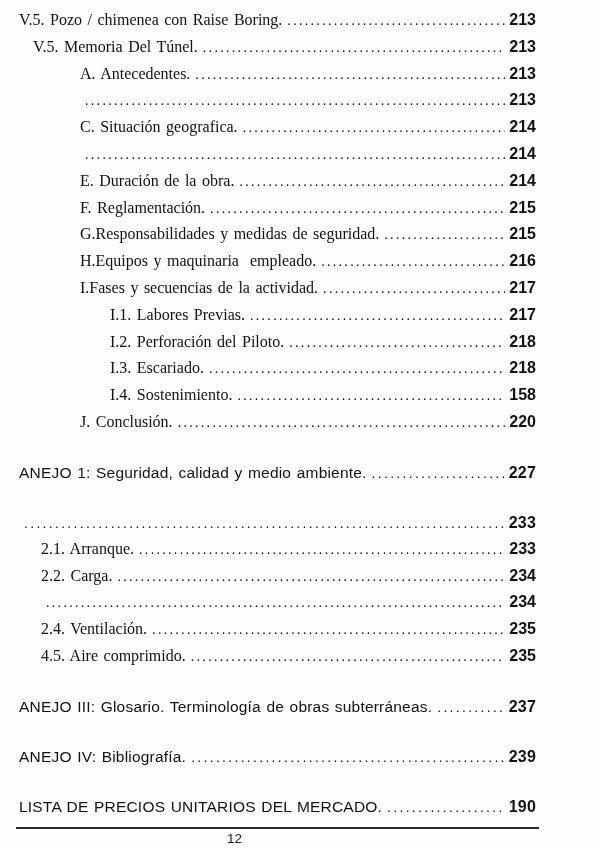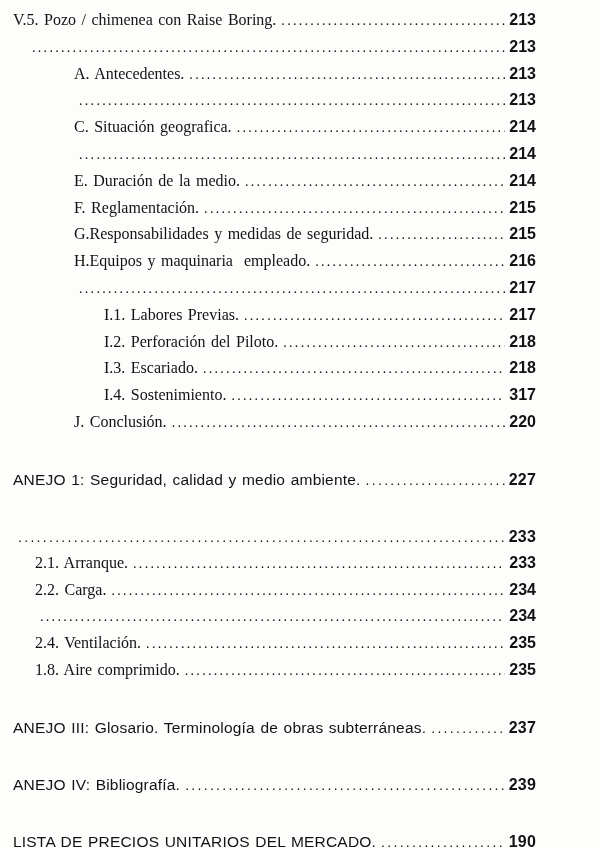--- a/index.html
+++ b/index.html
@@ -6,37 +6,37 @@
   body {
     width: 600px; height: 849px;
     background: #fdfdfc;
     color: #121212;
     overflow: hidden;
     font-family: "Liberation Serif", serif;
   }
   .page {
     box-sizing: border-box;
     width: 544px; height: 849px;
-    padding: 7px 8px 0 13px;
+    padding: 7px 8px 0 19px;
   }
   .toc-row {
     display: flex;
     align-items: baseline;
   }
   .toc-row.serif {
     font-family: "Liberation Serif", serif;
     font-size: 16px;
     line-height: 25.8px;
     word-spacing: 1.5px;
   }
   .toc-row.sans {
     font-family: "Liberation Sans", sans-serif;
     font-size: 15.5px;
     line-height: 26px;
-    margin-top: 31px;
+    margin-top: 24px;
     word-spacing: 1px;
     letter-spacing: 0.2px;
   }
   .ind0 { padding-left: 0; }
   .ind1 { padding-left: 14px; }
   .ind2 { padding-left: 22px; justify-content: flex-end; }
   .ind3 { padding-left: 61px; }
   .ind4 { padding-left: 91px; }
   .toc-title { white-space: pre; }
   .toc-dots {
@@ -73,20 +73,21 @@
 <body>
 
 <div class="page">
   <div>
       <div class="toc-row serif ind0">
         <span class="toc-title">V.5. Pozo / chimenea con Raise Boring.</span>
         <span class="toc-dots"></span>
         <span class="toc-page">213</span>
       </div>
       <div class="toc-row serif ind1">
+        <span class="toc-title">V.5. Memoria Del Túnel.</span>
         <span class="toc-dots"></span>
         <span class="toc-page">213</span>
       </div>
       <div class="toc-row serif ind3">
         <span class="toc-title">A. Antecedentes.</span>
         <span class="toc-dots"></span>
         <span class="toc-page">213</span>
       </div>
       <div class="toc-row serif ind3">
         <span class="toc-dots"></span>
@@ -95,40 +96,41 @@
       <div class="toc-row serif ind3">
         <span class="toc-title">C. Situación geografica.</span>
         <span class="toc-dots"></span>
         <span class="toc-page">214</span>
       </div>
       <div class="toc-row serif ind3">
         <span class="toc-dots"></span>
         <span class="toc-page">214</span>
       </div>
       <div class="toc-row serif ind3">
-        <span class="toc-title">E. Duración de la medio.</span>
+        <span class="toc-title">E. Duración de la obra.</span>
         <span class="toc-dots"></span>
         <span class="toc-page">214</span>
       </div>
       <div class="toc-row serif ind3">
         <span class="toc-title">F. Reglamentación.</span>
         <span class="toc-dots"></span>
         <span class="toc-page">215</span>
       </div>
       <div class="toc-row serif ind3">
         <span class="toc-title">G.Responsabilidades y medidas de seguridad.</span>
         <span class="toc-dots"></span>
         <span class="toc-page">215</span>
       </div>
       <div class="toc-row serif ind3">
         <span class="toc-title">H.Equipos y maquinaria  empleado.</span>
         <span class="toc-dots"></span>
         <span class="toc-page">216</span>
       </div>
       <div class="toc-row serif ind3">
+        <span class="toc-title">I.Fases y secuencias de la actividad.</span>
         <span class="toc-dots"></span>
         <span class="toc-page">217</span>
       </div>
       <div class="toc-row serif ind4">
         <span class="toc-title">I.1. Labores Previas.</span>
         <span class="toc-dots"></span>
         <span class="toc-page">217</span>
       </div>
       <div class="toc-row serif ind4">
         <span class="toc-title">I.2. Perforación del Piloto.</span>
@@ -136,21 +138,21 @@
         <span class="toc-page">218</span>
       </div>
       <div class="toc-row serif ind4">
         <span class="toc-title">I.3. Escariado.</span>
         <span class="toc-dots"></span>
         <span class="toc-page">218</span>
       </div>
       <div class="toc-row serif ind4">
         <span class="toc-title">I.4. Sostenimiento.</span>
         <span class="toc-dots"></span>
-        <span class="toc-page">317</span>
+        <span class="toc-page">158</span>
       </div>
       <div class="toc-row serif ind3">
         <span class="toc-title">J. Conclusión.</span>
         <span class="toc-dots"></span>
         <span class="toc-page">220</span>
       </div>
       <div class="toc-row sans ind0">
         <span class="toc-title">ANEJO 1: Seguridad, calidad y medio ambiente.</span>
         <span class="toc-dots"></span>
         <span class="toc-page">227</span>
@@ -172,21 +174,21 @@
       <div class="toc-row serif ind2">
         <span class="toc-dots"></span>
         <span class="toc-page">234</span>
       </div>
       <div class="toc-row serif ind2">
         <span class="toc-title">2.4. Ventilación.</span>
         <span class="toc-dots"></span>
         <span class="toc-page">235</span>
       </div>
       <div class="toc-row serif ind2">
-        <span class="toc-title">1.8. Aire comprimido.</span>
+        <span class="toc-title">4.5. Aire comprimido.</span>
         <span class="toc-dots"></span>
         <span class="toc-page">235</span>
       </div>
       <div class="toc-row sans ind0">
         <span class="toc-title">ANEJO III: Glosario. Terminología de obras subterráneas.</span>
         <span class="toc-dots"></span>
         <span class="toc-page">237</span>
       </div>
       <div class="toc-row sans ind0">
         <span class="toc-title">ANEJO IV: Bibliografía.</span>

